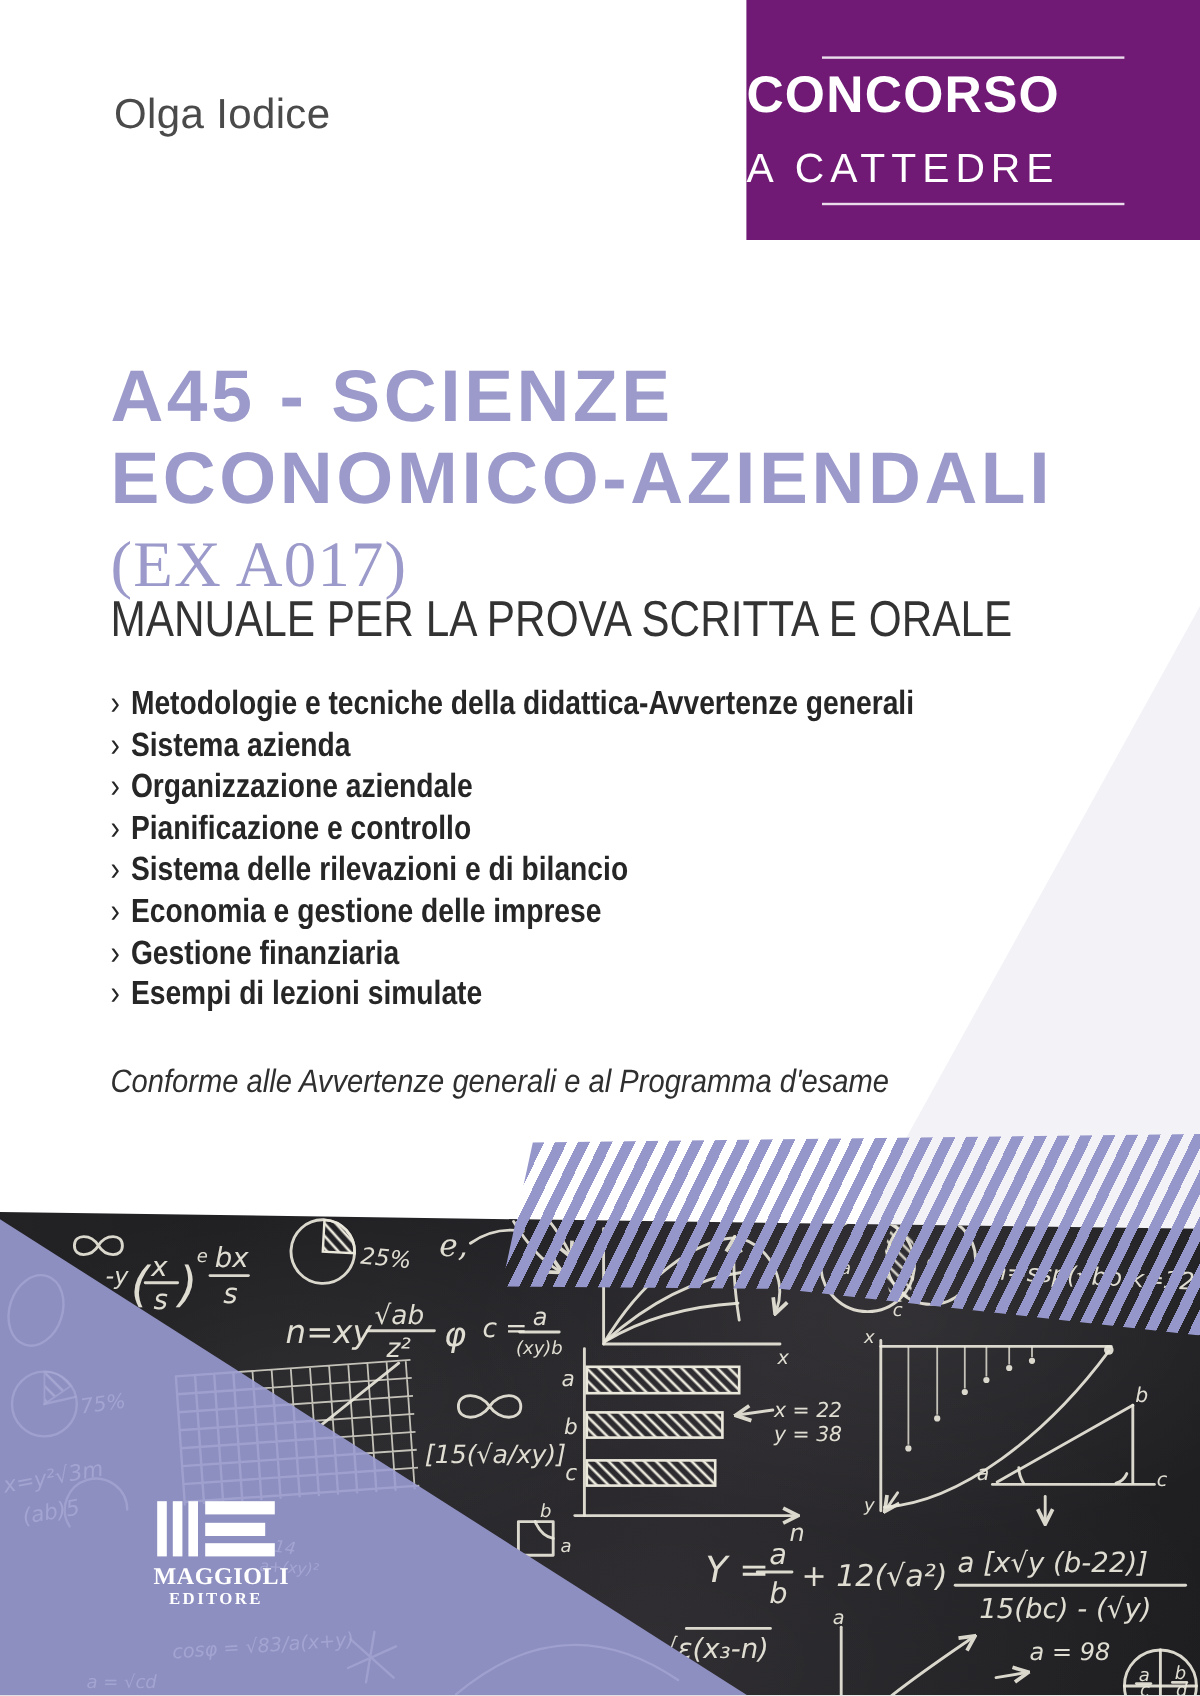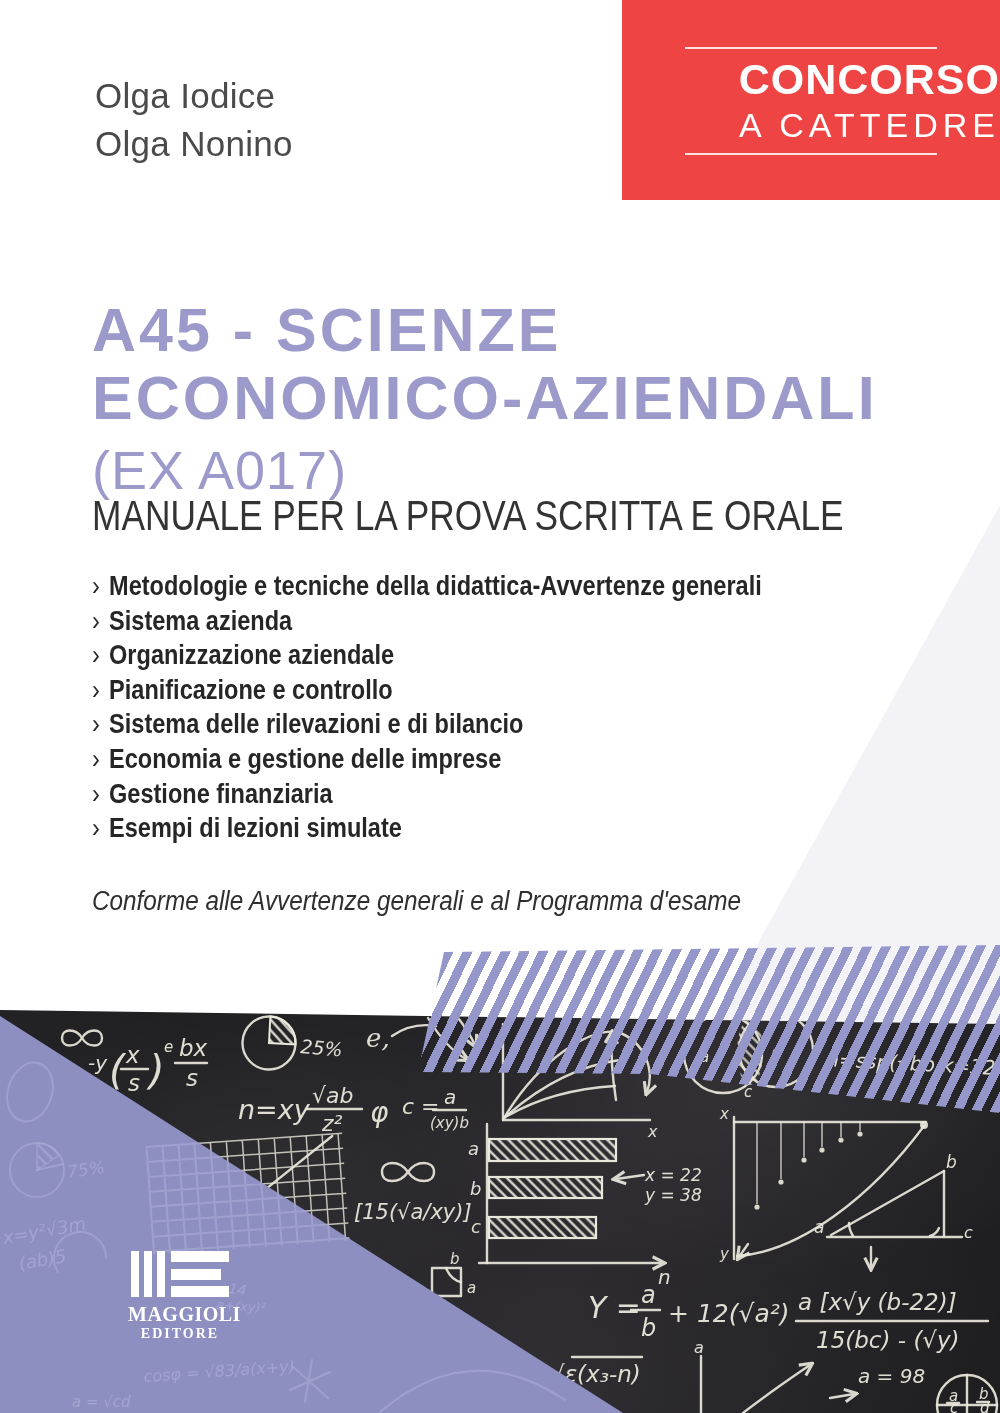--- a/index.html
+++ b/index.html
@@ -5,31 +5,31 @@
   html,body{margin:0;padding:0;background:#e8e8e8;}
   #page{position:relative;width:1000px;height:1413px;background:#ffffff;overflow:hidden;
         font-family:"Liberation Sans",sans-serif;}
   .abs{position:absolute;}
 
   
   .wedge{left:0;top:0;width:1000px;height:1413px;background:#f3f2f7;
          clip-path:polygon(1000px 505px,1000px 1030px,710px 1030px);}
 
   
-  .badge{left:622px;top:0;width:378px;height:200px;background:#ef4444;color:#fff;text-align:right;}
+  .badge{left:622px;top:0;width:378px;height:200px;background:#701a75;color:#fff;text-align:left;}
   .badge .rule{width:252px;height:2px;background:rgba(255,255,255,.85);margin:0 auto;}
   .badge .r1{margin-top:47px;}
   .badge .r2{margin-top:11px;}
   .badge .l1{margin-top:9px;font-size:43px;font-weight:bold;letter-spacing:1px;line-height:1;}
-  .badge .l2{margin-top:7px;font-size:34px;font-weight:400;letter-spacing:5px;line-height:1;}
+  .badge .l2{margin-top:23px;font-size:34px;font-weight:400;letter-spacing:5px;line-height:1;}
 
   .authors{left:95px;top:72px;font-size:35px;line-height:48px;color:#4a4a4a;letter-spacing:.3px;}
 
   .title{left:92px;top:296px;color:#9b9aca;font-weight:bold;font-size:61px;line-height:68px;letter-spacing:3px;}
-  .title .t3{font-weight:400;font-size:54px;letter-spacing:1px;margin-top:4px;}
+  .title .t3{font-weight:400;font-size:54px;letter-spacing:1px;margin-top:4px;font-family:Liberation Serif, serif;}
 
   .subtitle{left:92px;top:492px;color:#333;font-size:42px;font-weight:400;letter-spacing:0;
             transform:scaleX(.84);transform-origin:left top;white-space:nowrap;}
 
   .bullets{left:92px;top:570px;margin:0;padding:0;list-style:none;color:#262626;}
   .bullets li{display:flex;align-items:baseline;height:34.6px;font-size:28px;font-weight:bold;
               transform:scaleX(.84);transform-origin:left top;white-space:nowrap;}
   .bullets .bm{font-weight:400;margin-right:11px;font-size:28px;}
 
   .note{left:92px;top:886px;color:#2f2f2f;font-size:27px;font-style:italic;
@@ -82,21 +82,20 @@
 
   <div class="abs badge">
     <div class="rule r1"></div>
     <div class="l1">CONCORSO</div>
     <div class="l2">A CATTEDRE</div>
     <div class="rule r2"></div>
   </div>
 
   <div class="abs authors">
     <div>Olga Iodice</div>
-    <div>Olga Nonino</div>
   </div>
 
   <div class="abs title">
     <div>A45 - SCIENZE</div>
     <div>ECONOMICO-AZIENDALI</div>
     <div class="t3">(EX A017)</div>
   </div>
 
   <div class="abs subtitle">MANUALE PER LA PROVA SCRITTA E ORALE</div>
 

